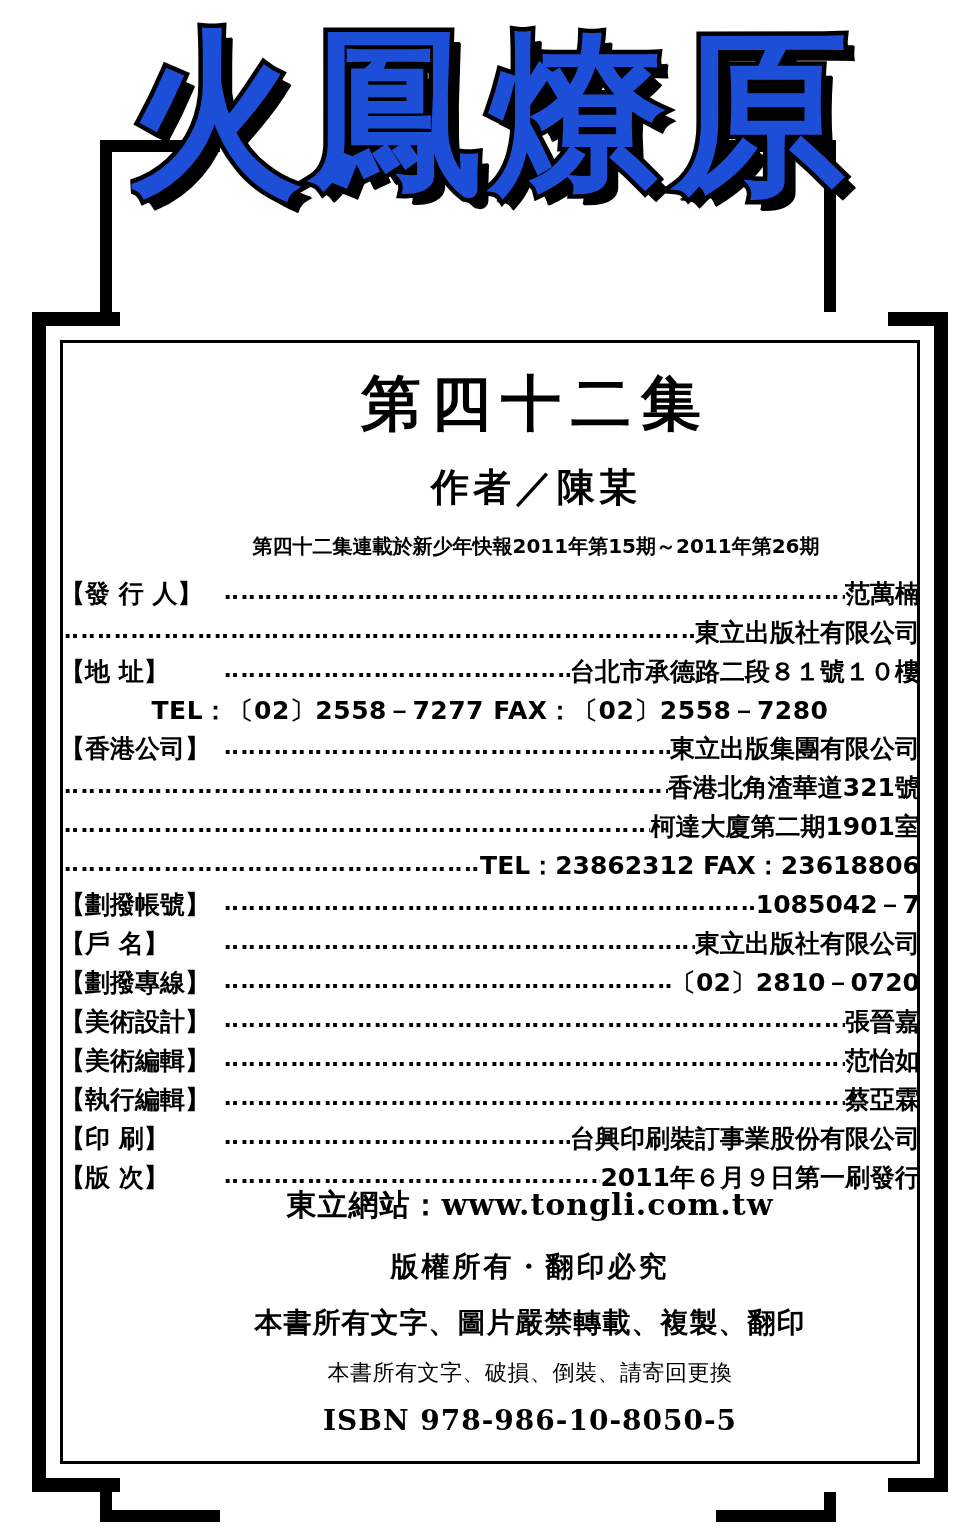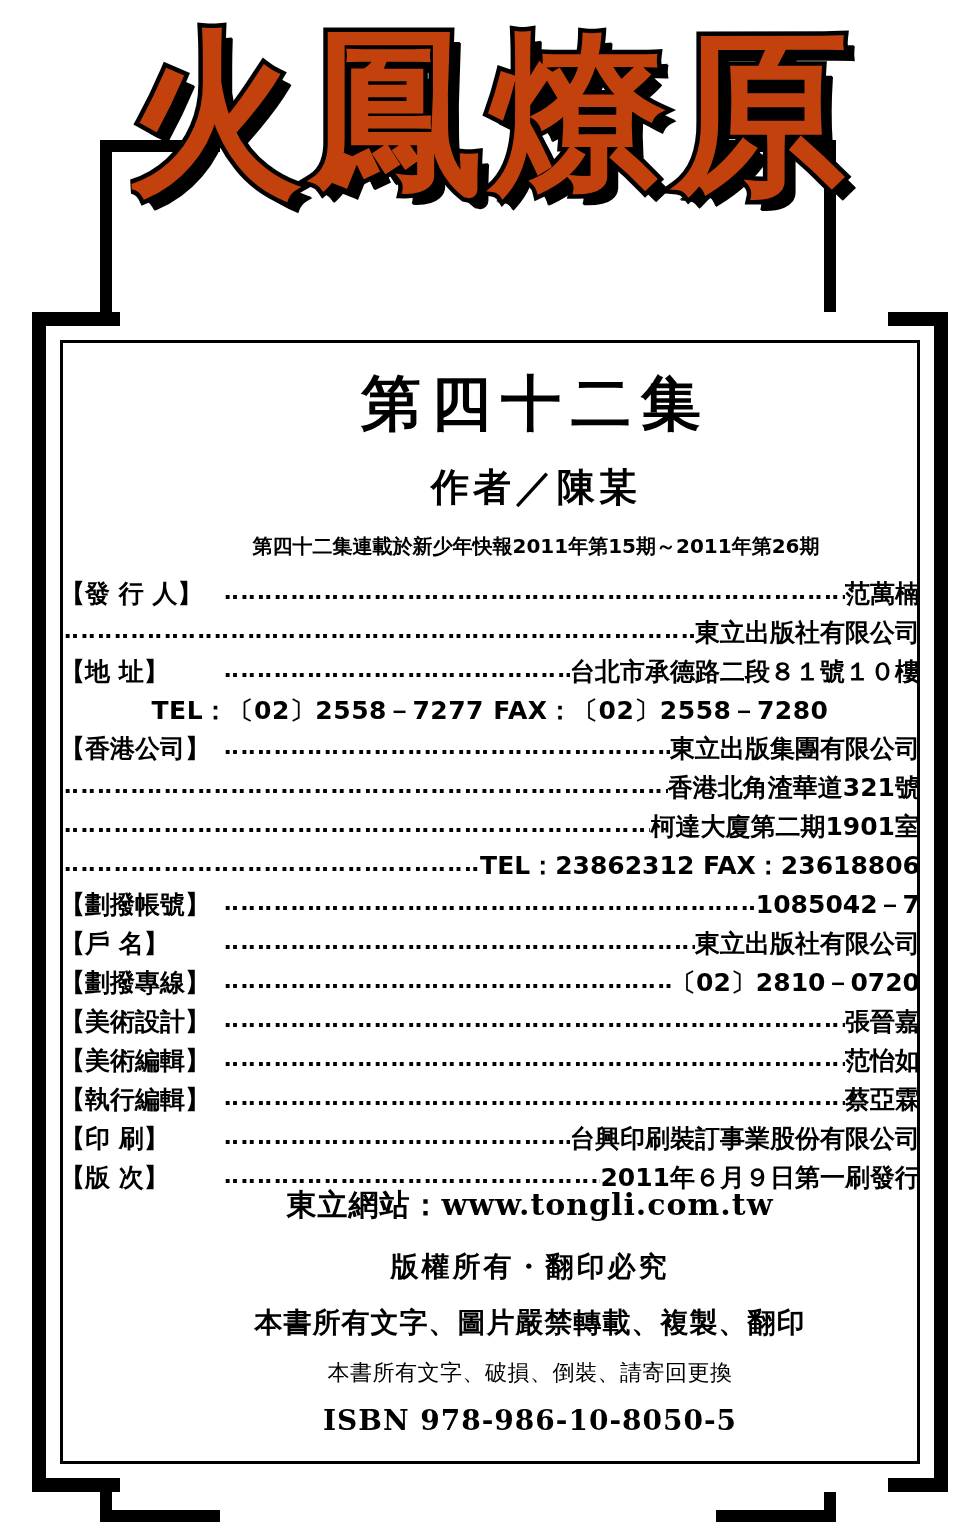--- a/index.html
+++ b/index.html
@@ -23,21 +23,21 @@
     left: 0;
     width: 980px;
     text-align: center;
     font-family: "DejaVu Serif", serif;
     font-weight: bold;
     font-size: 176px;
     line-height: 1.0;
     letter-spacing: 6px;
     -webkit-text-stroke: 9px #000;
     paint-order: stroke fill;
-    color: #c2410c;
+    color: #1d4ed8;
     text-shadow:
        10px 10px 0 #000,
        11px 11px 0 #000;
     white-space: nowrap;
   }
 
   
   .frame-outer {
     position: absolute;
     left: 32px;

